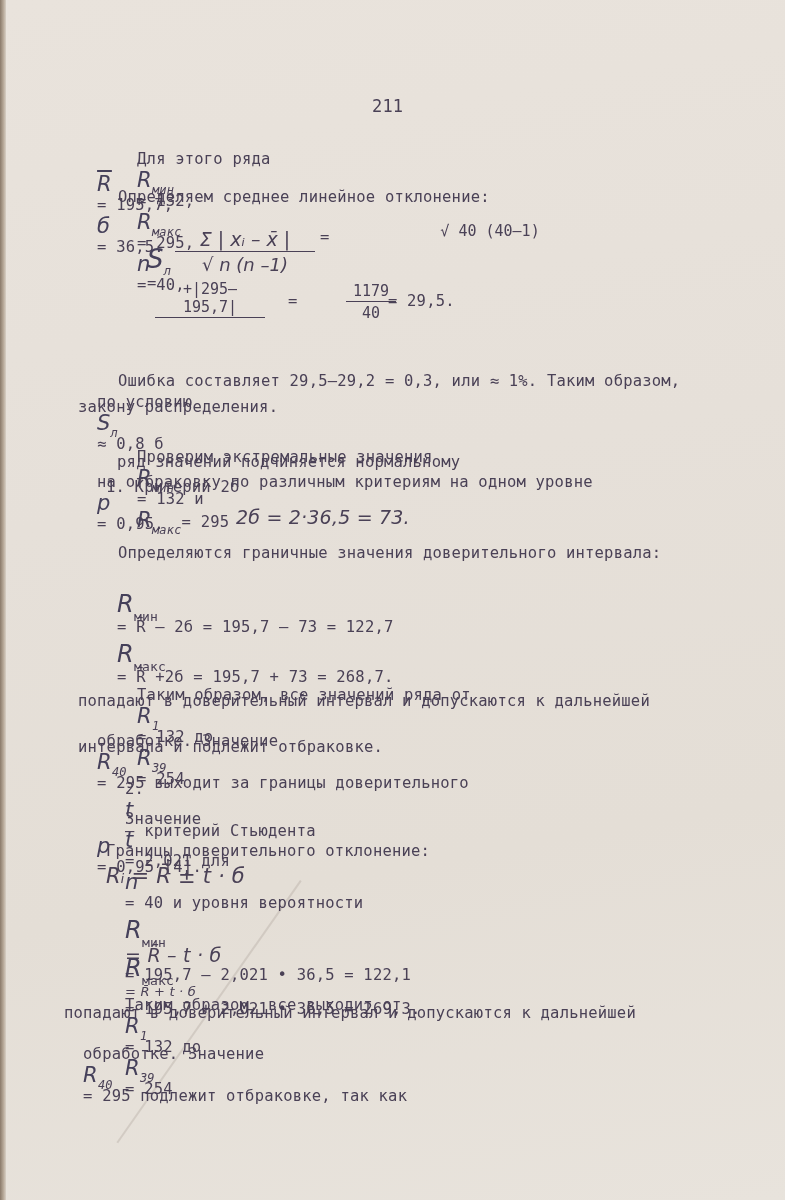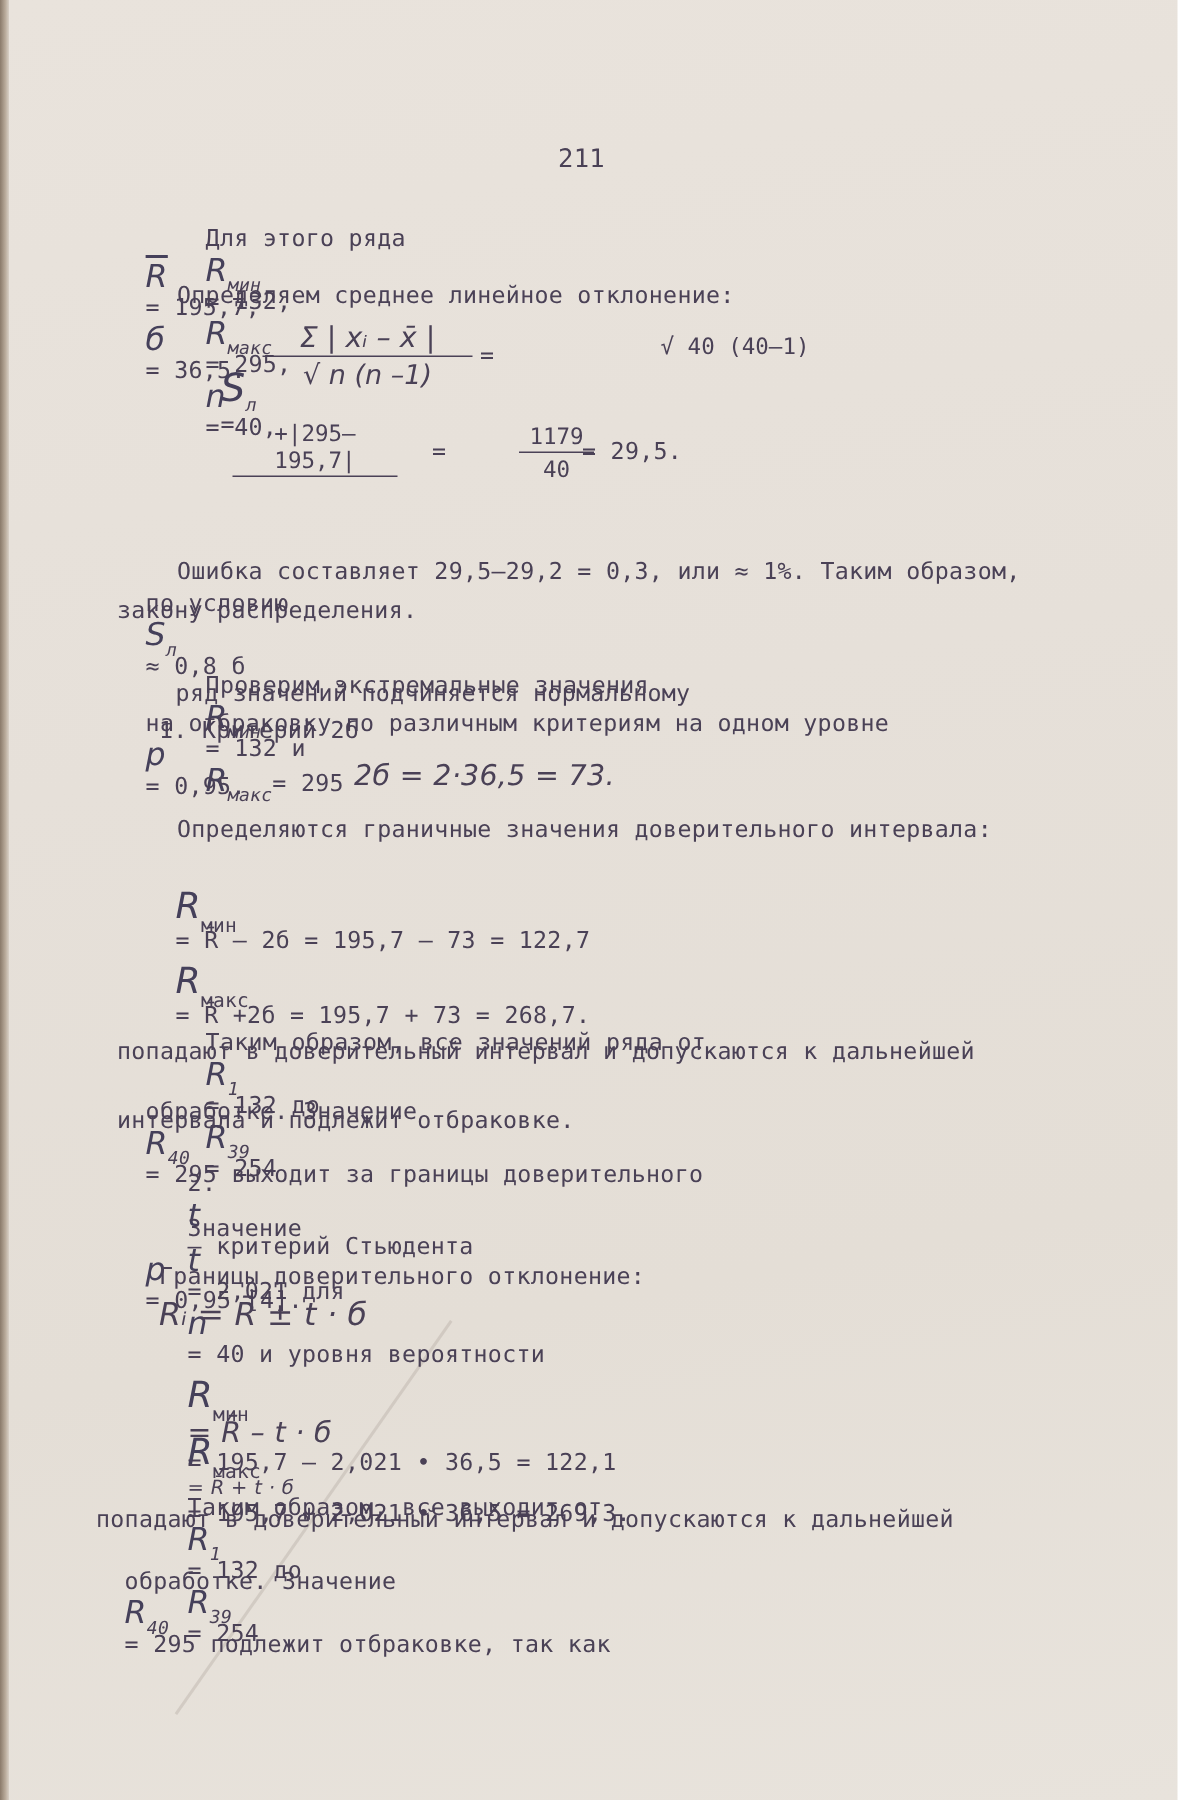--- a/index.html
+++ b/index.html
@@ -53,21 +53,21 @@
   <span>= 36,5.</span>
 </div>
 
 <div class="line" style="left:118px; top:188px;">Определяем среднее линейное отклонение:</div>
 
 <div class="line" style="left:128px; top:226px;">
   <span class="m" style="font-size:26px;">S</span><span class="sub">л</span>
   <span>=</span>
 </div>
 <div class="frac" style="left:175px; top:214px; width:140px;">
-  <span class="num mi" style="font-size:19px;">Σ | xᵢ – x̄ |</span>
+  <span class="num mi" style="font-size:19px;margin-top:14px;">Σ | xᵢ – x̄ |</span>
   <span class="den mi" style="font-size:18px;">√ n (n –1)</span>
 </div>
 <div class="line" style="left:320px; top:228px;">=</div>
 <div class="frac" style="left:340px; top:220px; width:300px; font-size:15px;">
   <span class="den">√ 40 (40–1)</span>
 </div>
 <div class="frac" style="left:155px; top:280px; width:110px; font-size:15px;">
   <span class="num">+|295–195,7|</span>
 </div>
 <div class="line" style="left:288px; top:292px;">=</div>

